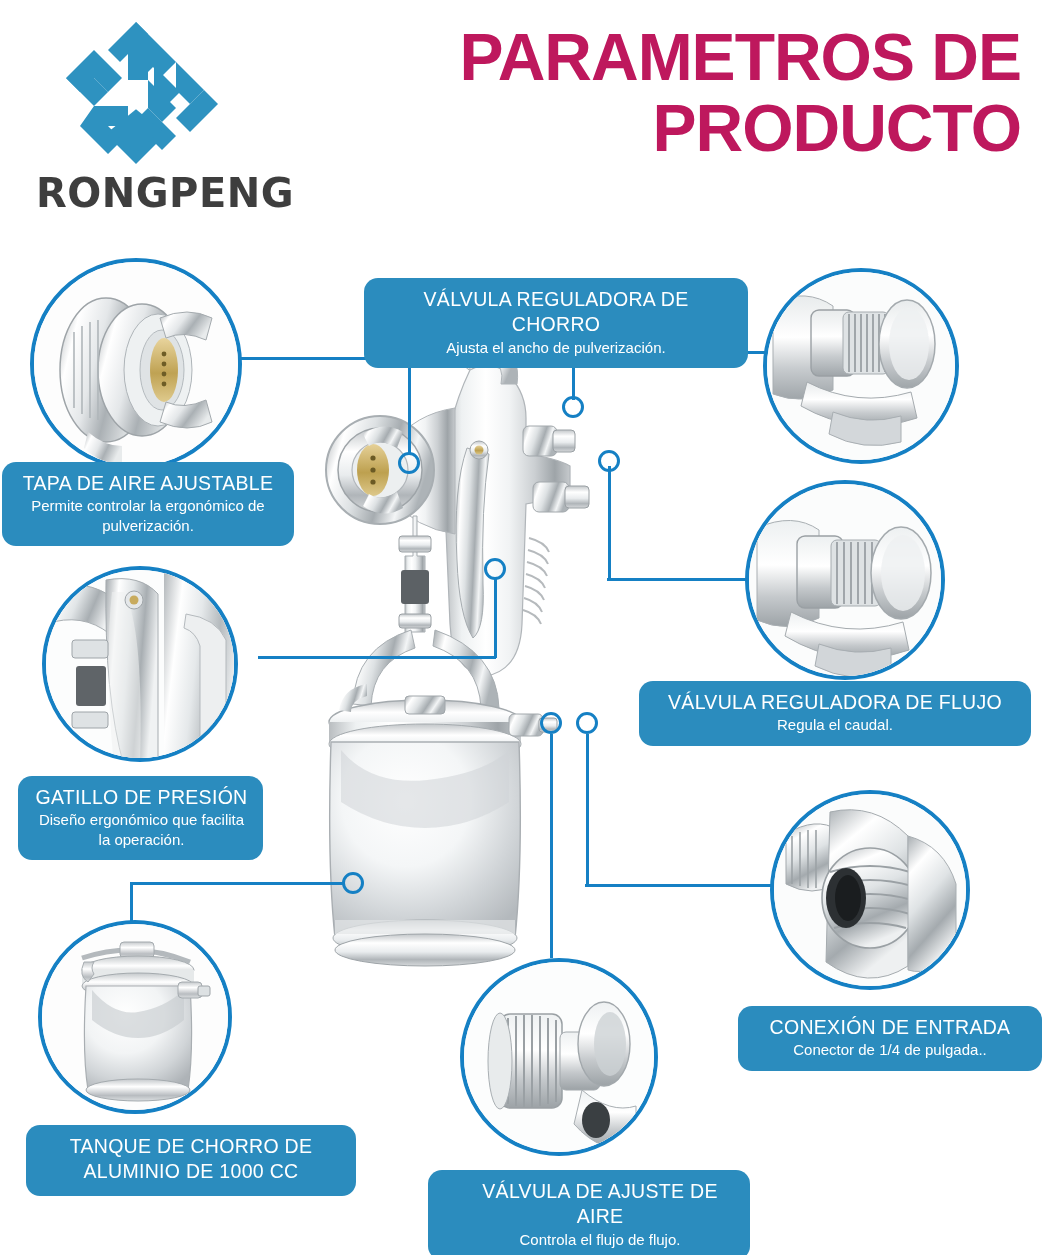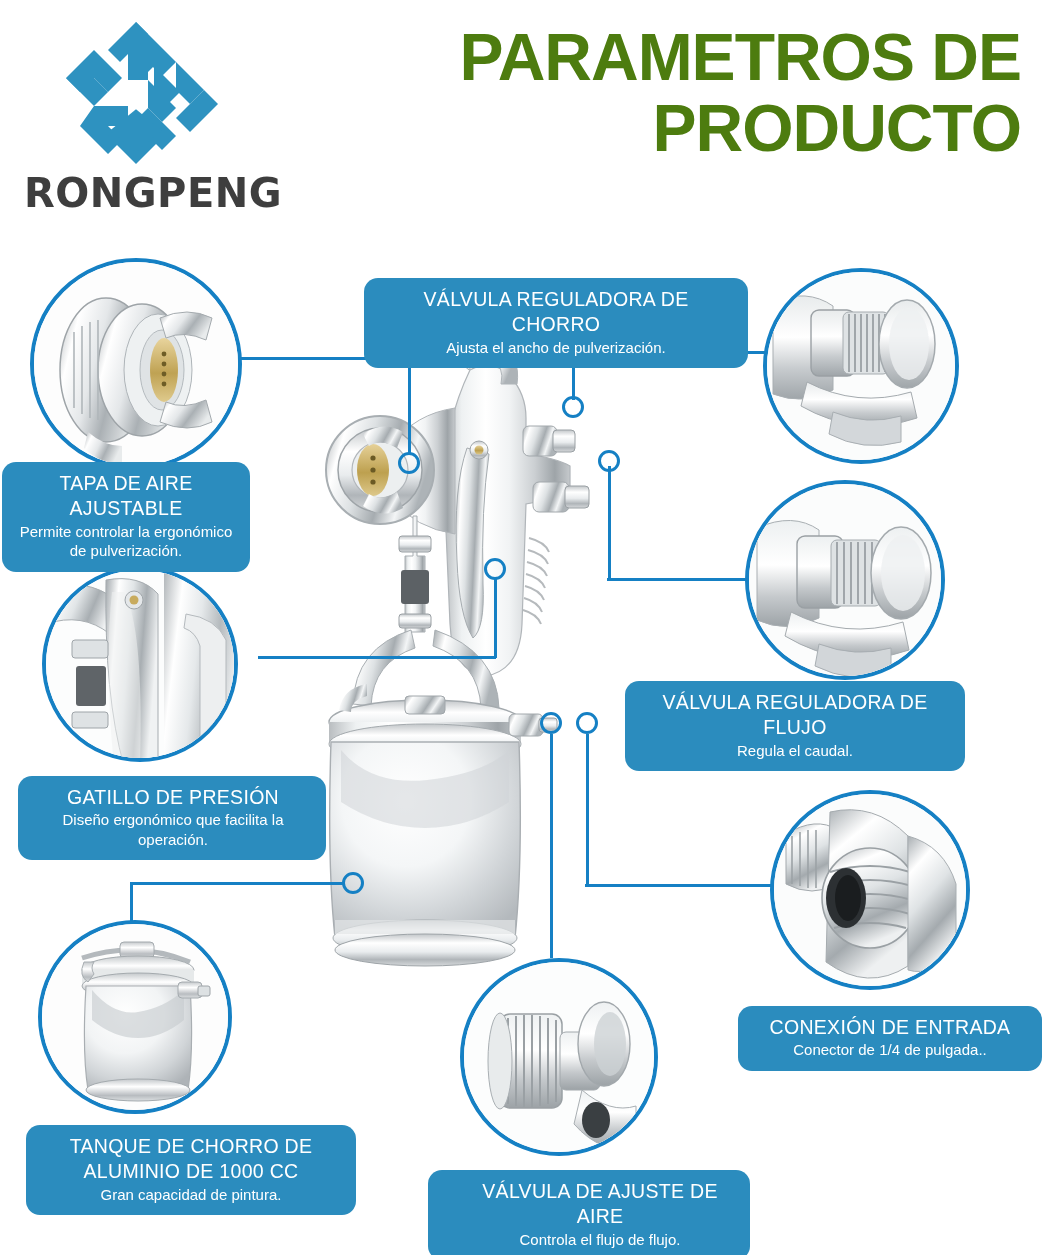--- a/index.html
+++ b/index.html
@@ -8,29 +8,29 @@
     background: #ffffff;
     font-family: "Liberation Sans", sans-serif;
     overflow: hidden;
   }
   #page { position: relative; width: 1043px; height: 1255px; background: #fff; }
 
   
   .logo-wrap { position: absolute; left: 24px; top: 18px; width: 290px; height: 200px; }
   .logo-mark { position: absolute; left: 26px; top: 0; width: 175px; height: 150px; }
   .logo-word {
-    position: absolute; left: 0; top: 152px; width: 290px;
+    position: absolute; left: 12px; top: 152px; width: 290px;
     font-size: 40px; font-weight: bold; letter-spacing: 0.5px;
     color: #3e3e3e; font-family: "DejaVu Sans", sans-serif;
   }
   .title {
     position: absolute; right: 22px; top: 22px; width: 740px;
     text-align: right;
     font-size: 66px; line-height: 1.08; font-weight: bold;
-    letter-spacing: -1px; color: #4d7c0f;
+    letter-spacing: -1px; color: #be185d;
     font-family: "Liberation Sans", sans-serif;
   }
   .title .ln { display: block; }
 
   
   .circle {
     position: absolute; border-radius: 50%;
     border: 4px solid #1580C4; background: #ffffff;
     overflow: hidden;
   }
@@ -446,44 +446,43 @@
       <path d="M118 128 q28 24 54 16 l0 40 q-34 10 -62 -22 z" fill="url(#akg)" stroke="#a8aeb2"></path>
       <ellipse cx="132" cy="158" rx="14" ry="18" fill="#3a3f42"></ellipse>
     </svg>
   </div>
 
   <div class="label" style="left:364px; top:259px; width:384px;margin-top:19px;">
     <span class="t1">VÁLVULA REGULADORA DE CHORRO</span>
     <span class="t2">Ajusta el ancho de pulverización.</span>
   </div>
 
-  <div class="label" style="left:2px; top:462px; width:248px;">
+  <div class="label" style="left:2px; top:462px; width:292px;">
     <span class="t1">TAPA DE AIRE AJUSTABLE</span>
     <span class="t2">Permite controlar la ergonómico de pulverización.</span>
   </div>
 
-  <div class="label" style="left:18px; top:776px; width:308px;padding-left:16px;">
+  <div class="label" style="left:18px; top:776px; width:245px;padding-left:16px;">
     <span class="t1">GATILLO DE PRESIÓN</span>
     <span class="t2">Diseño ergonómico que facilita la operación.</span>
   </div>
 
-  <div class="label" style="left:625px; top:681px; width:340px;">
+  <div class="label" style="left:639px; top:681px; width:392px;">
     <span class="t1">VÁLVULA REGULADORA DE FLUJO</span>
     <span class="t2">Regula el caudal.</span>
   </div>
 
   <div class="label" style="left:738px; top:1006px; width:304px;">
     <span class="t1">CONEXIÓN DE ENTRADA</span>
     <span class="t2">Conector de 1/4 de pulgada..</span>
   </div>
 
   <div class="label" style="left:26px; top:1125px; width:330px;">
     <span class="t1">TANQUE DE CHORRO DE</span>
     <span class="t1">ALUMINIO DE 1000 CC</span>
-    <span class="t2">Gran capacidad de pintura.</span>
   </div>
 
   <div class="label" style="left:428px; top:1170px; width:322px;padding-left:36px;">
     <span class="t1">VÁLVULA DE AJUSTE DE AIRE</span>
     <span class="t2">Controla el flujo de flujo.</span>
   </div>
 
 </div>
 
 </body></html>

